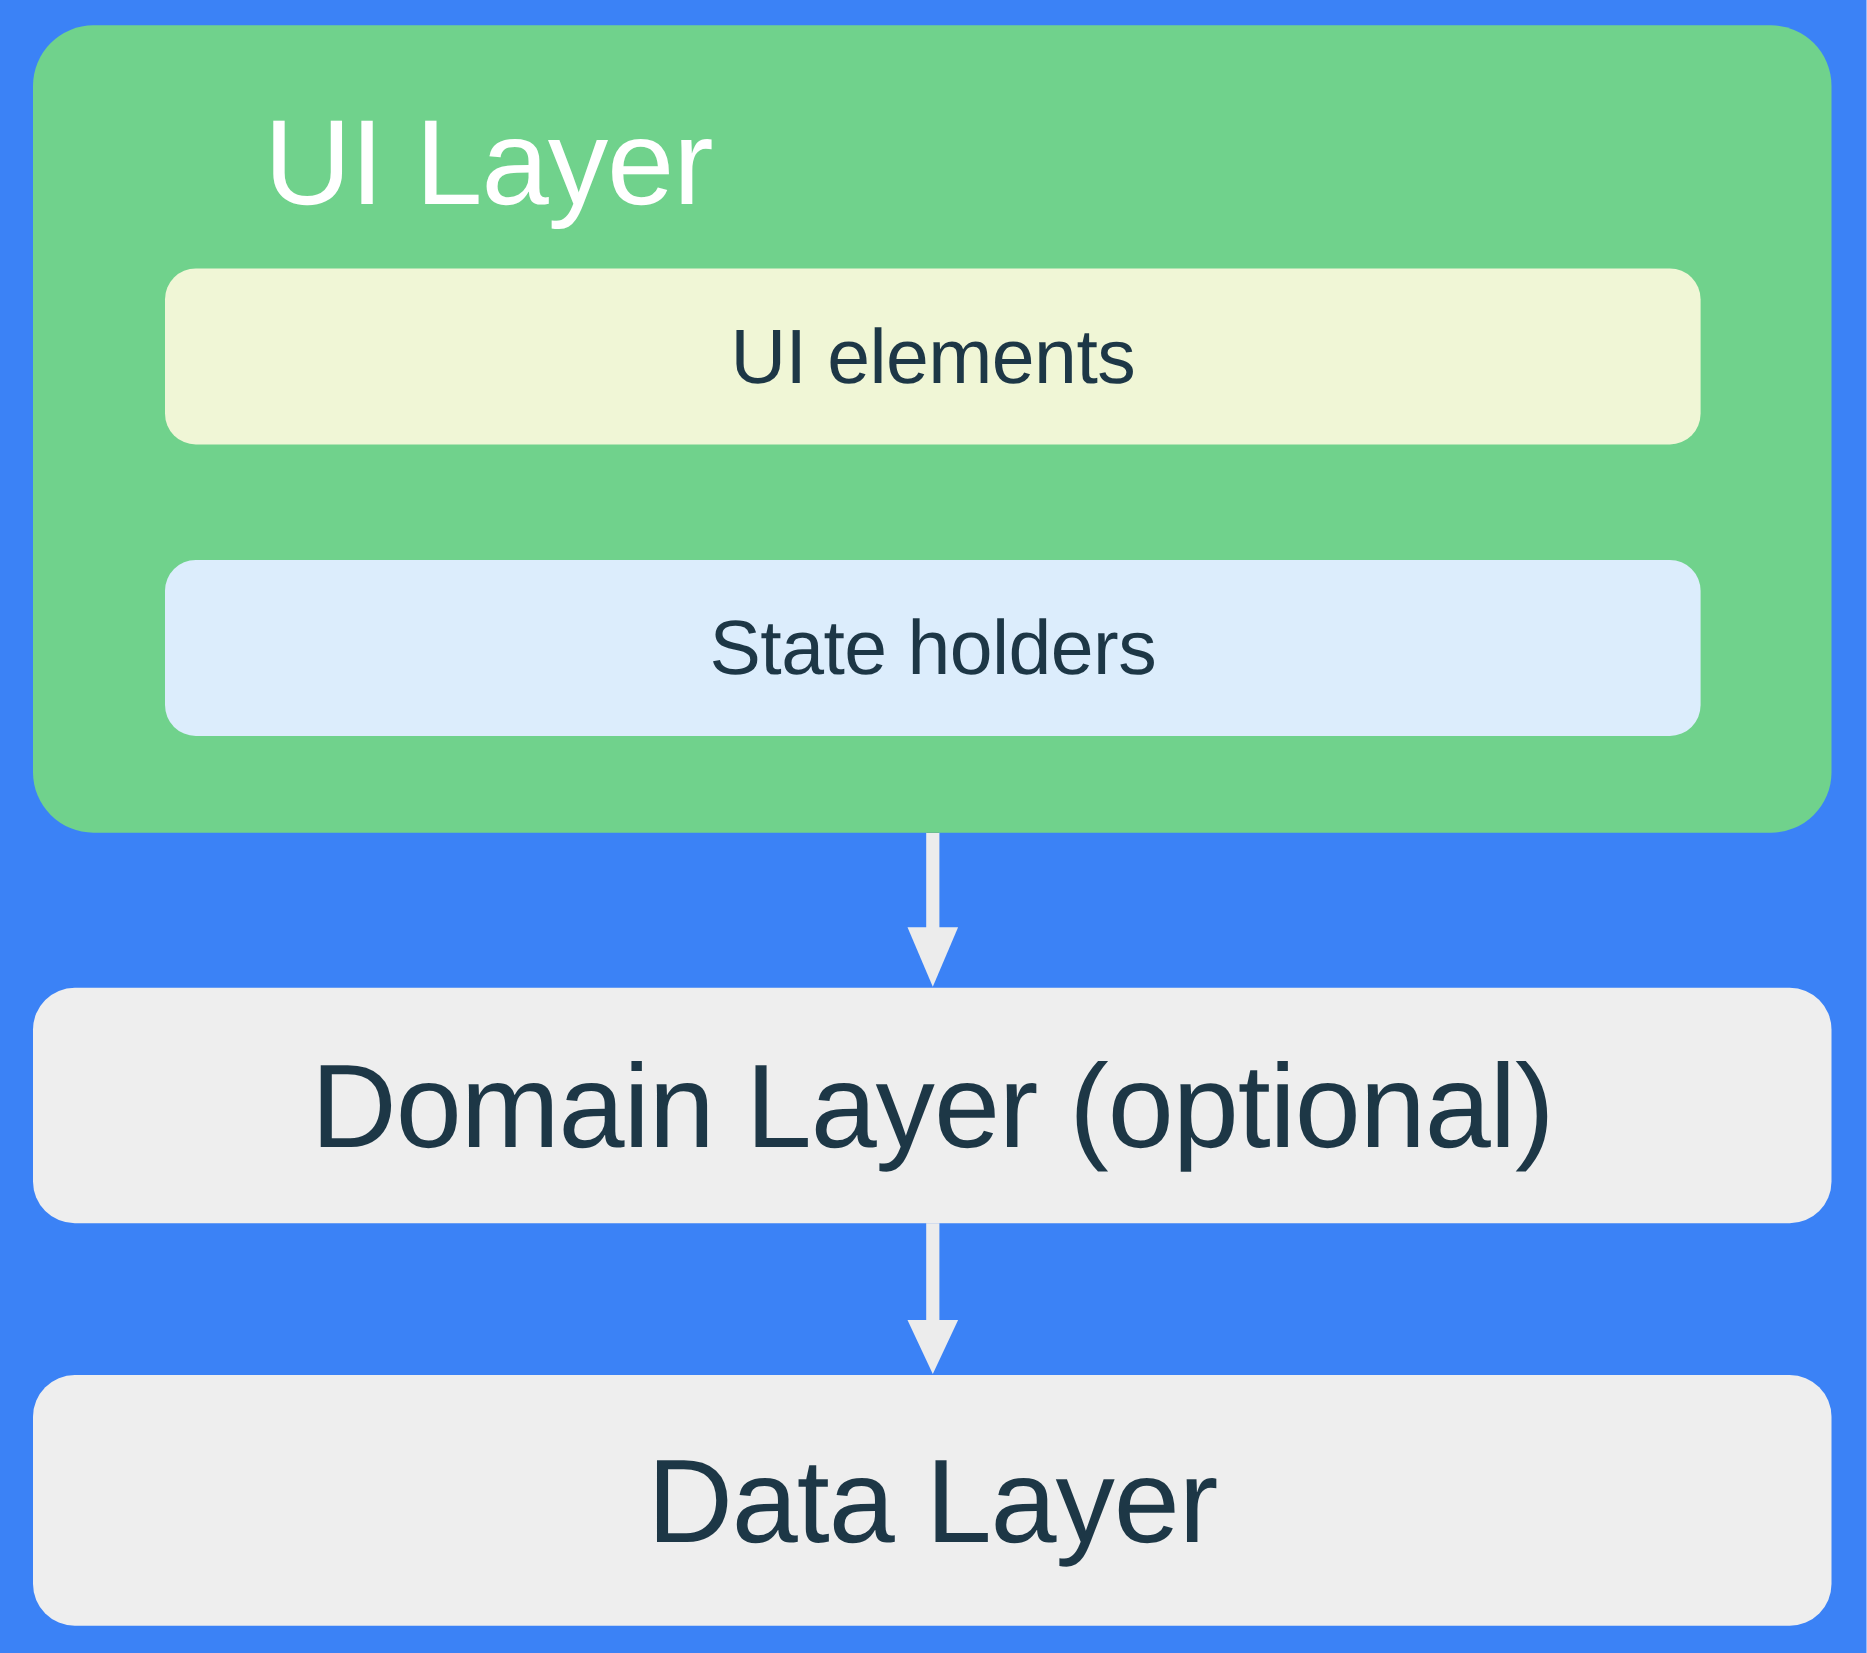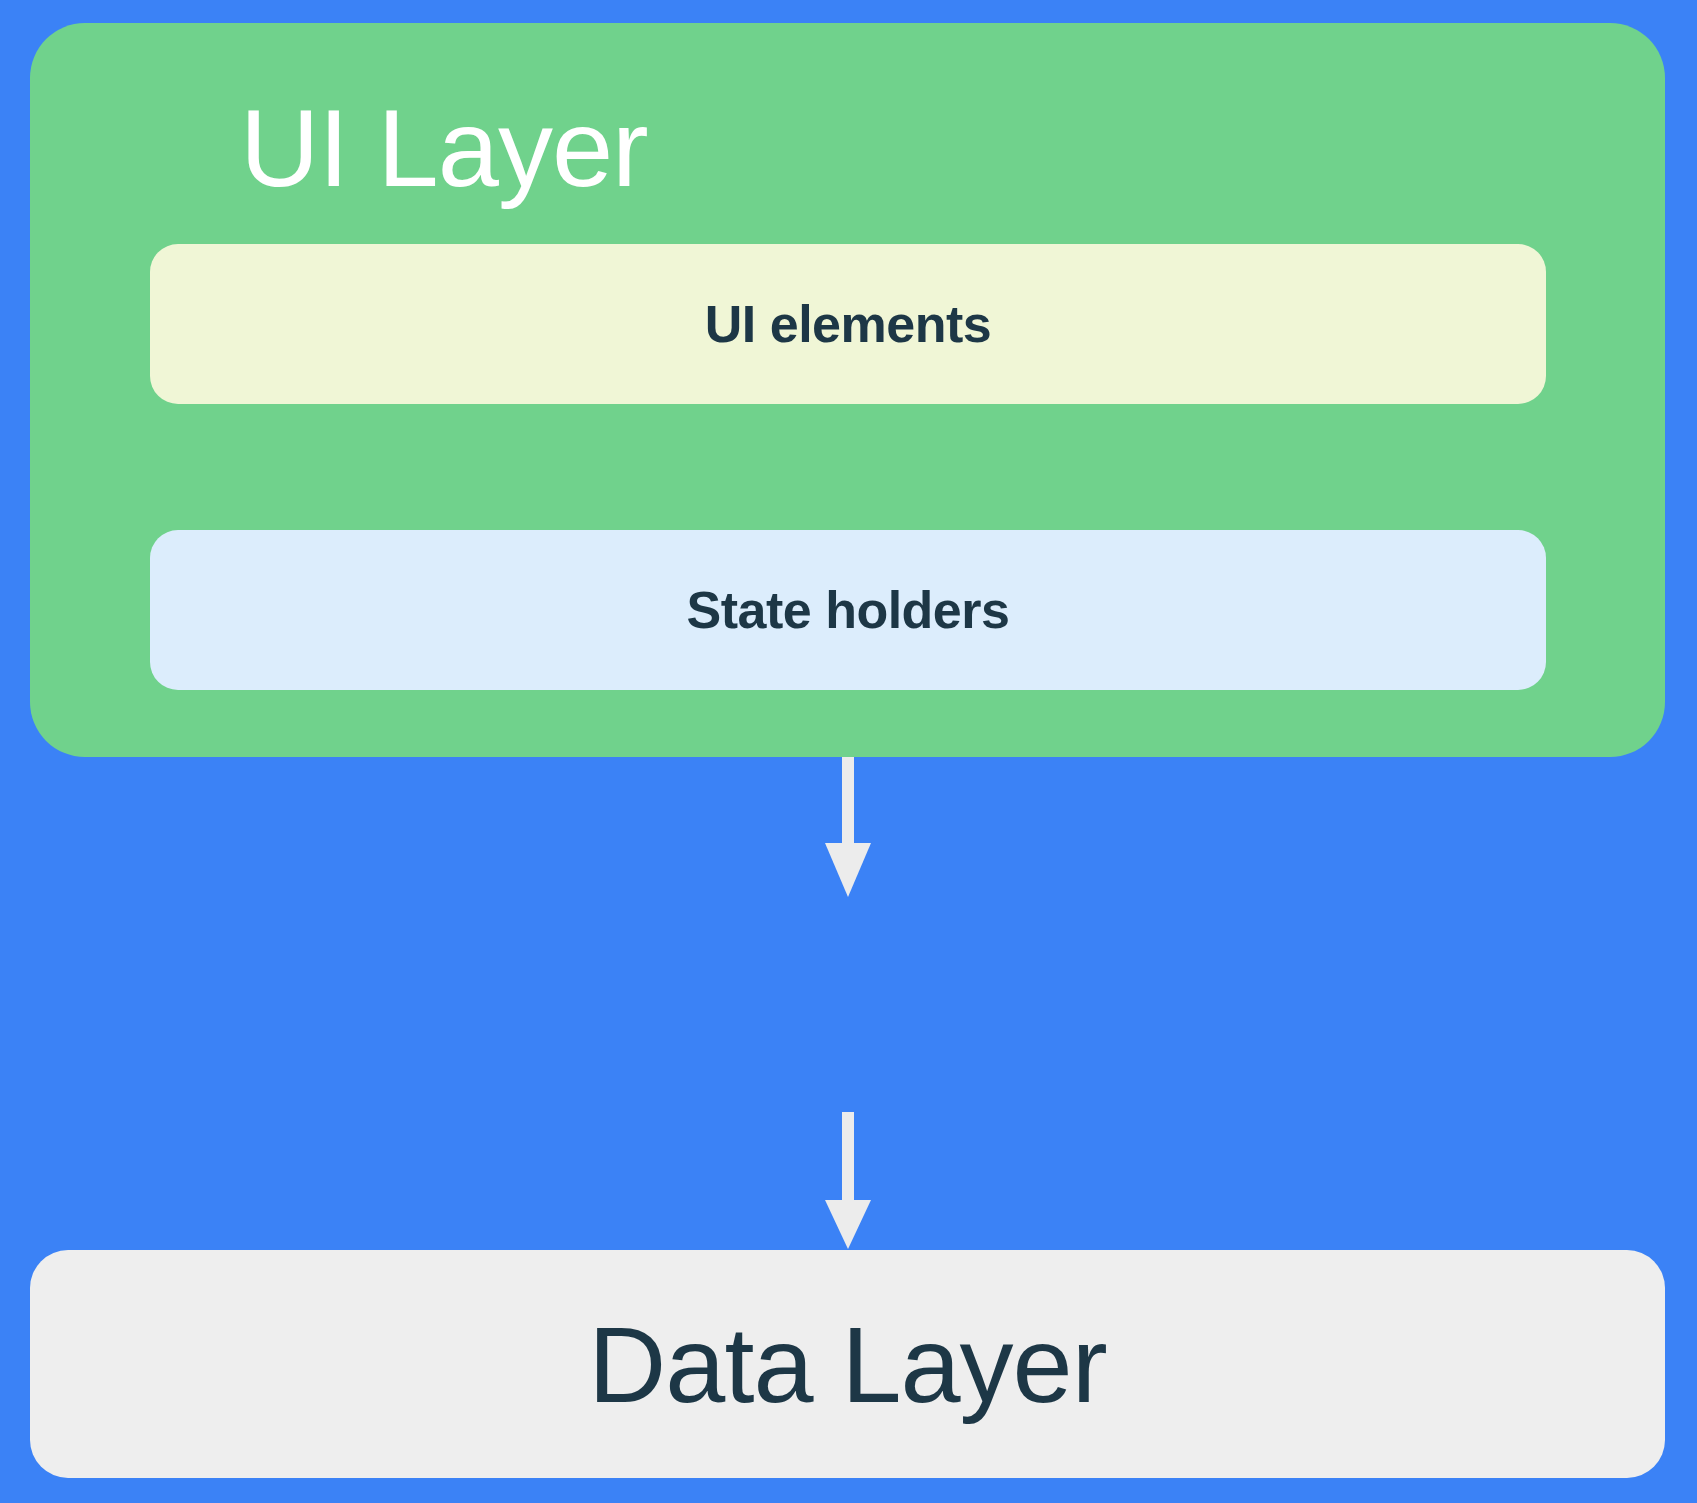--- a/index.html
+++ b/index.html
@@ -41,27 +41,26 @@
     color: var(--title_white);
   }
   .inner-box {
     position: absolute;
     left: 120px;              
     width: 1396px; height: 160px;
     border-radius: 28px;
     display: flex;
     align-items: center;
     justify-content: center;
-    font-size: 52px;
+    font-size: 70px;
     letter-spacing: -0.5px;
     color: var(--text_navy);
-    font-weight: bold;
   }
   .inner-box.cream { top: 221px; background: var(--ui_elements_bg); }
-  .inner-box.blue  { top: 507px; background: var(--state_holders_bg); }
+  .inner-box.blue  { top: 486px; background: var(--state_holders_bg); }
   .layer-box {
     position: absolute;
     left: 30px;
     width: 1635px;
     background: var(--layer_box_bg);
     border-radius: 38px;
     display: flex;
     align-items: center;
     justify-content: center;
     font-size: 108px;
@@ -108,18 +107,21 @@
 
     <div class="inner-box cream">
       <span>UI elements</span>
     </div>
 
     <div class="inner-box blue">
       <span>State holders</span>
     </div>
   </div>
 
+  <div class="layer-box domain">
+    <span>Domain Layer (optional)</span>
+  </div>
 
   <div class="layer-box data">
     <span>Data Layer</span>
   </div>
 
 </div>
 
 </body></html>

